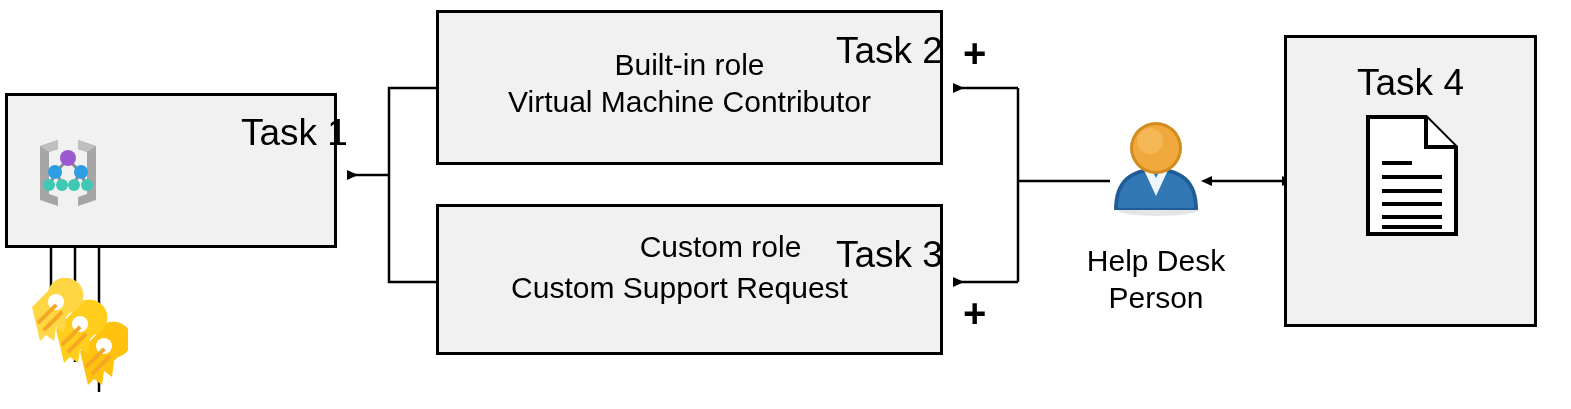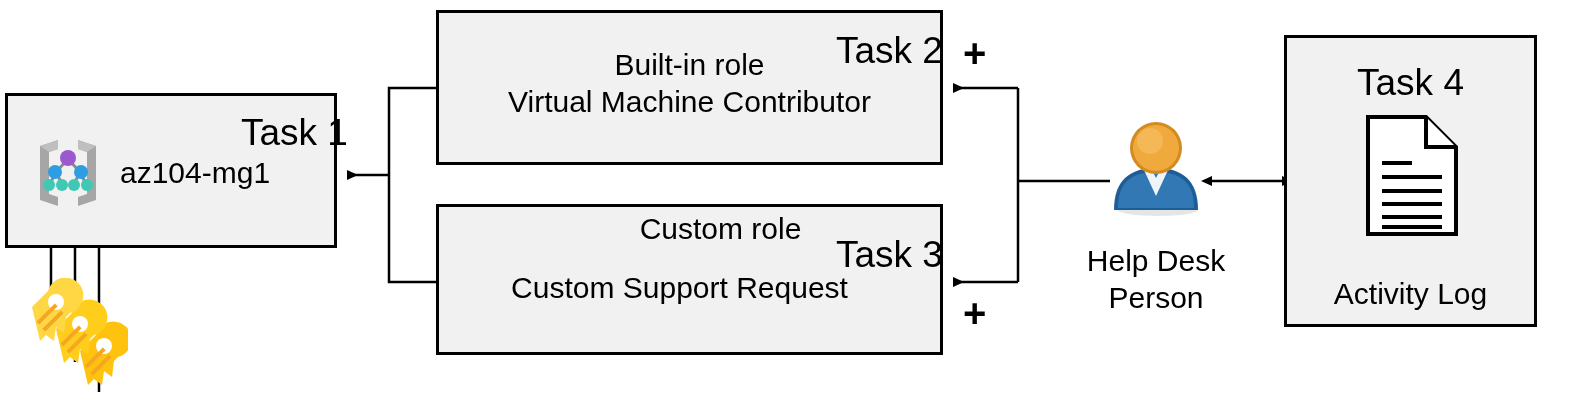--- a/index.html
+++ b/index.html
@@ -134,21 +134,20 @@
       <circle cx="40" cy="24" r="8" fill="#9b59d0"></circle>
       <circle cx="27" cy="38" r="7" fill="#2e9ee3"></circle>
       <circle cx="53" cy="38" r="7" fill="#2e9ee3"></circle>
       <circle cx="21" cy="51" r="6" fill="#3fc9b4"></circle>
       <circle cx="34" cy="51" r="6" fill="#3fc9b4"></circle>
       <circle cx="46" cy="51" r="6" fill="#3fc9b4"></circle>
       <circle cx="59" cy="51" r="6" fill="#3fc9b4"></circle>
     </svg>
   </div>
 
-  <div class="box-line" style="left:120px; top:156px;">az104-mg1</div>
 
   <div class="icon-holder" style="left:18px; top:278px; width:110px; height:131px;">
     <svg width="110" height="131" viewBox="0 0 110 131">
 
       <g>
         <path d="M62,73 L78,57 a18,18 0 1,1 22,22 L96,83 L94,99 L86,93 L84,107 L76,101 L70,107 Z" fill="#ffc20e"></path>
         <circle cx="86" cy="68" r="8" fill="#ffffff"></circle>
         <rect x="64" y="78" width="26" height="4" fill="#f5a623" transform="rotate(-45 77 80)"></rect>
         <rect x="70" y="85" width="26" height="4" fill="#f5a623" transform="rotate(-45 83 87)"></rect>
       </g>
@@ -169,21 +168,21 @@
     </svg>
   </div>
 
   <div class="task-box" style="left:436px; top:10px; width:507px; height:155px;"></div>
   <div class="task-tag" style="left:836px; top:22px;">Task 2</div>
   <div class="box-line" style="left:436px; top:48px; width:507px;">Built-in role</div>
   <div class="box-line" style="left:436px; top:85px; width:507px;">Virtual Machine Contributor</div>
 
   <div class="task-box" style="left:436px; top:204px; width:507px; height:151px;"></div>
   <div class="task-tag" style="left:836px; top:226px;">Task 3</div>
-  <div class="box-line" style="left:436px; top:212px; width:569px;">Custom role</div>
+  <div class="box-line" style="left:436px; top:230px; width:569px;">Custom role</div>
   <div class="box-line" style="left:436px; top:271px; width:487px;">Custom Support Request</div>
 
   <div class="plus-sign" style="left:963px; top:33px;">+</div>
   <div class="plus-sign" style="left:963px; top:293px;">+</div>
 
   <div class="icon-holder" style="left:1104px; top:118px; width:104px; height:100px;">
     <svg width="104" height="100" viewBox="0 0 104 100">
 
       <ellipse cx="54" cy="92" rx="40" ry="6" fill="#000000" opacity="0.10"></ellipse>
 
@@ -211,15 +210,14 @@
         <line x1="18" y1="50" x2="48" y2="50"></line>
         <line x1="18" y1="64" x2="78" y2="64"></line>
         <line x1="18" y1="78" x2="78" y2="78"></line>
         <line x1="18" y1="91" x2="78" y2="91"></line>
         <line x1="18" y1="104" x2="78" y2="104"></line>
         <line x1="18" y1="114" x2="78" y2="114"></line>
       </g>
     </svg>
   </div>
 
-  <div class="box-line" style="left:1284px; top:277px; width:253px;">Activity Log</div>
 
 </div>
 
 </body></html>

